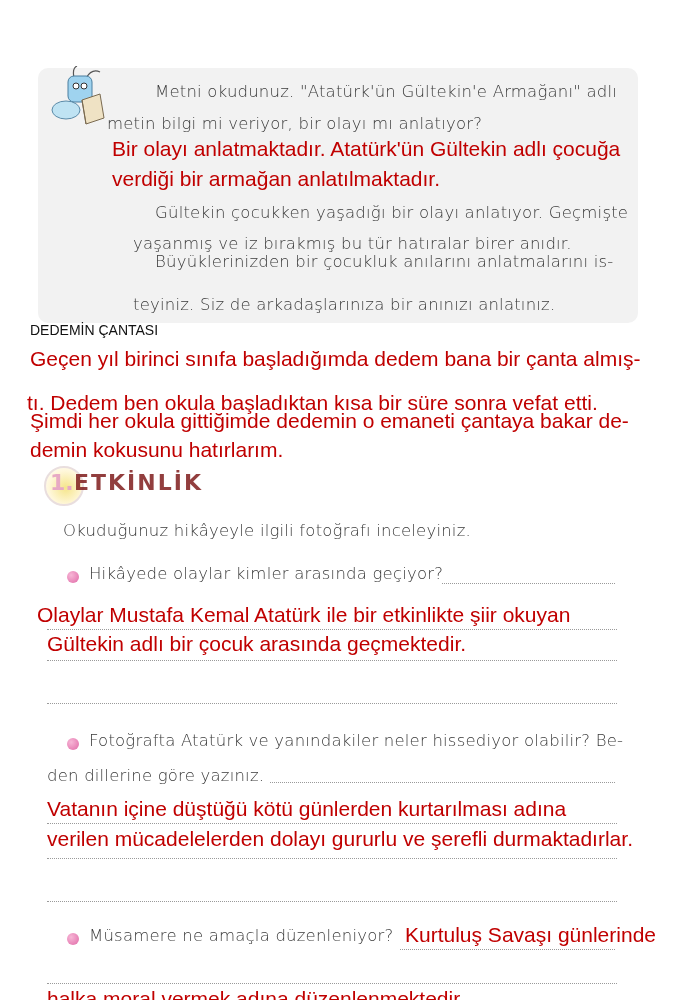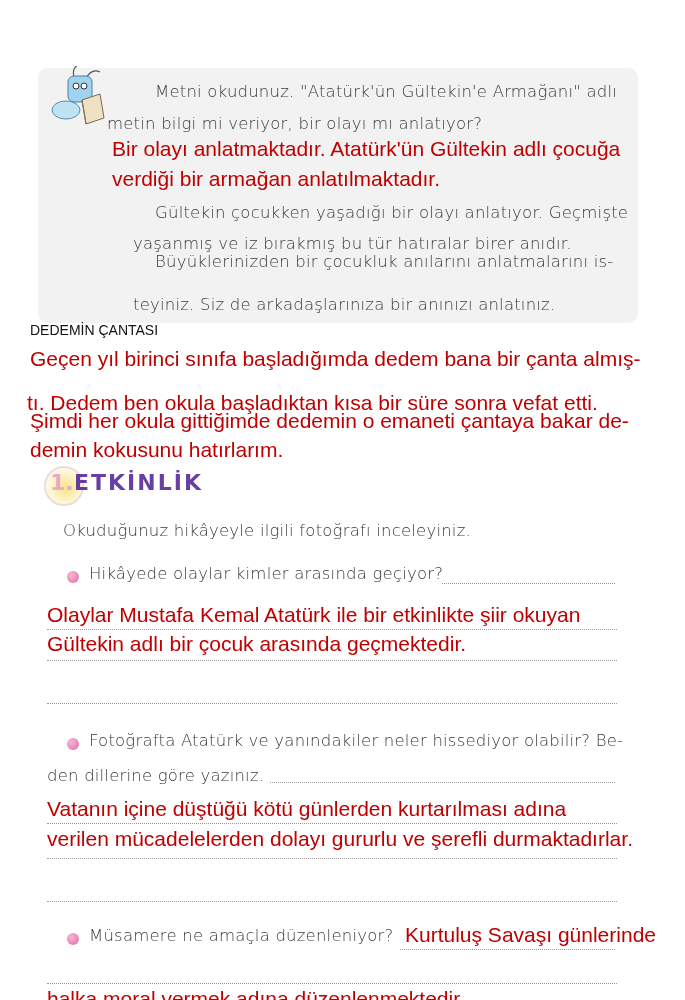--- a/index.html
+++ b/index.html
@@ -21,21 +21,21 @@
     .dots { position: absolute; height: 0; border-bottom: 1px dotted #9a9a9a; }
     .bullet {
       position: absolute; width: 12px; height: 12px; border-radius: 50%;
       background: radial-gradient(circle at 35% 35%, #f7b6d6, #e06aa7);
     }
     .etk-circle {
       position: absolute; left: 44px; top: 466px; width: 36px; height: 36px; border-radius: 50%;
       border: 2px solid #e9dede; background: radial-gradient(circle at 55% 55%, #f5e58a, #fff7da 60%, #ffffff);
     }
     .etk-num { position: absolute; left: 50px; top: 470px; font-size: 22px; color: #e7a9c4; font-weight: bold; }
-    .etk-label { position: absolute; left: 74px; top: 470px; font-size: 22px; color: #4c1d95; font-weight: bold; letter-spacing: 2px; opacity: 0.85; }
+    .etk-label { position: absolute; left: 74px; top: 470px; font-size: 22px; color: #7f1d1d; font-weight: bold; letter-spacing: 2px; opacity: 0.85; }
     .heading { font-size: 14px; color: #111111; font-family: "Liberation Sans", sans-serif; }
   </style>
 </head>
 <body>
 
 <div class="panel"></div>
 
 <svg class="mascot" viewBox="0 0 76 64">
   <path d="M30 12 Q28 2 33 0" stroke="#555" fill="none" stroke-width="1.2"></path>
   <path d="M42 12 Q48 2 56 6" stroke="#555" fill="none" stroke-width="1.2"></path>
@@ -65,21 +65,21 @@
 
 <div class="etk-circle"></div>
 <div class="etk-num">1.</div>
 <div class="etk-label">ETKİNLİK</div>
 
 <div class="abs print p1" style="left:63px;top:521px;">Okuduğunuz hikâyeyle ilgili fotoğrafı inceleyiniz.</div>
 
 <div class="bullet" style="left:67px;top:571px;"></div>
 <div class="abs print p1" style="left:89px;top:564px;">Hikâyede olaylar kimler arasında geçiyor?</div>
 <div class="dots" style="left:442px;top:583px;width:173px;"></div>
-<div class="abs hand a1" style="left:47px;top:603px;">Olaylar Mustafa Kemal Atatürk ile bir etkinlikte şiir okuyan</div>
+<div class="abs hand a1" style="left:37px;top:603px;">Olaylar Mustafa Kemal Atatürk ile bir etkinlikte şiir okuyan</div>
 <div class="dots" style="left:47px;top:629px;width:570px;"></div>
 <div class="abs hand a1" style="left:47px;top:632px;">Gültekin adlı bir çocuk arasında geçmektedir.</div>
 <div class="dots" style="left:47px;top:660px;width:570px;"></div>
 <div class="dots" style="left:47px;top:703px;width:570px;"></div>
 
 <div class="bullet" style="left:67px;top:738px;"></div>
 <div class="abs print p1" style="left:89px;top:731px;">Fotoğrafta Atatürk ve yanındakiler neler hissediyor olabilir? Be-</div>
 <div class="abs print p1" style="left:47px;top:766px;">den dillerine göre yazınız.</div>
 <div class="dots" style="left:270px;top:782px;width:345px;"></div>
 <div class="abs hand a1" style="left:47px;top:797px;">Vatanın içine düştüğü kötü günlerden kurtarılması adına</div>

